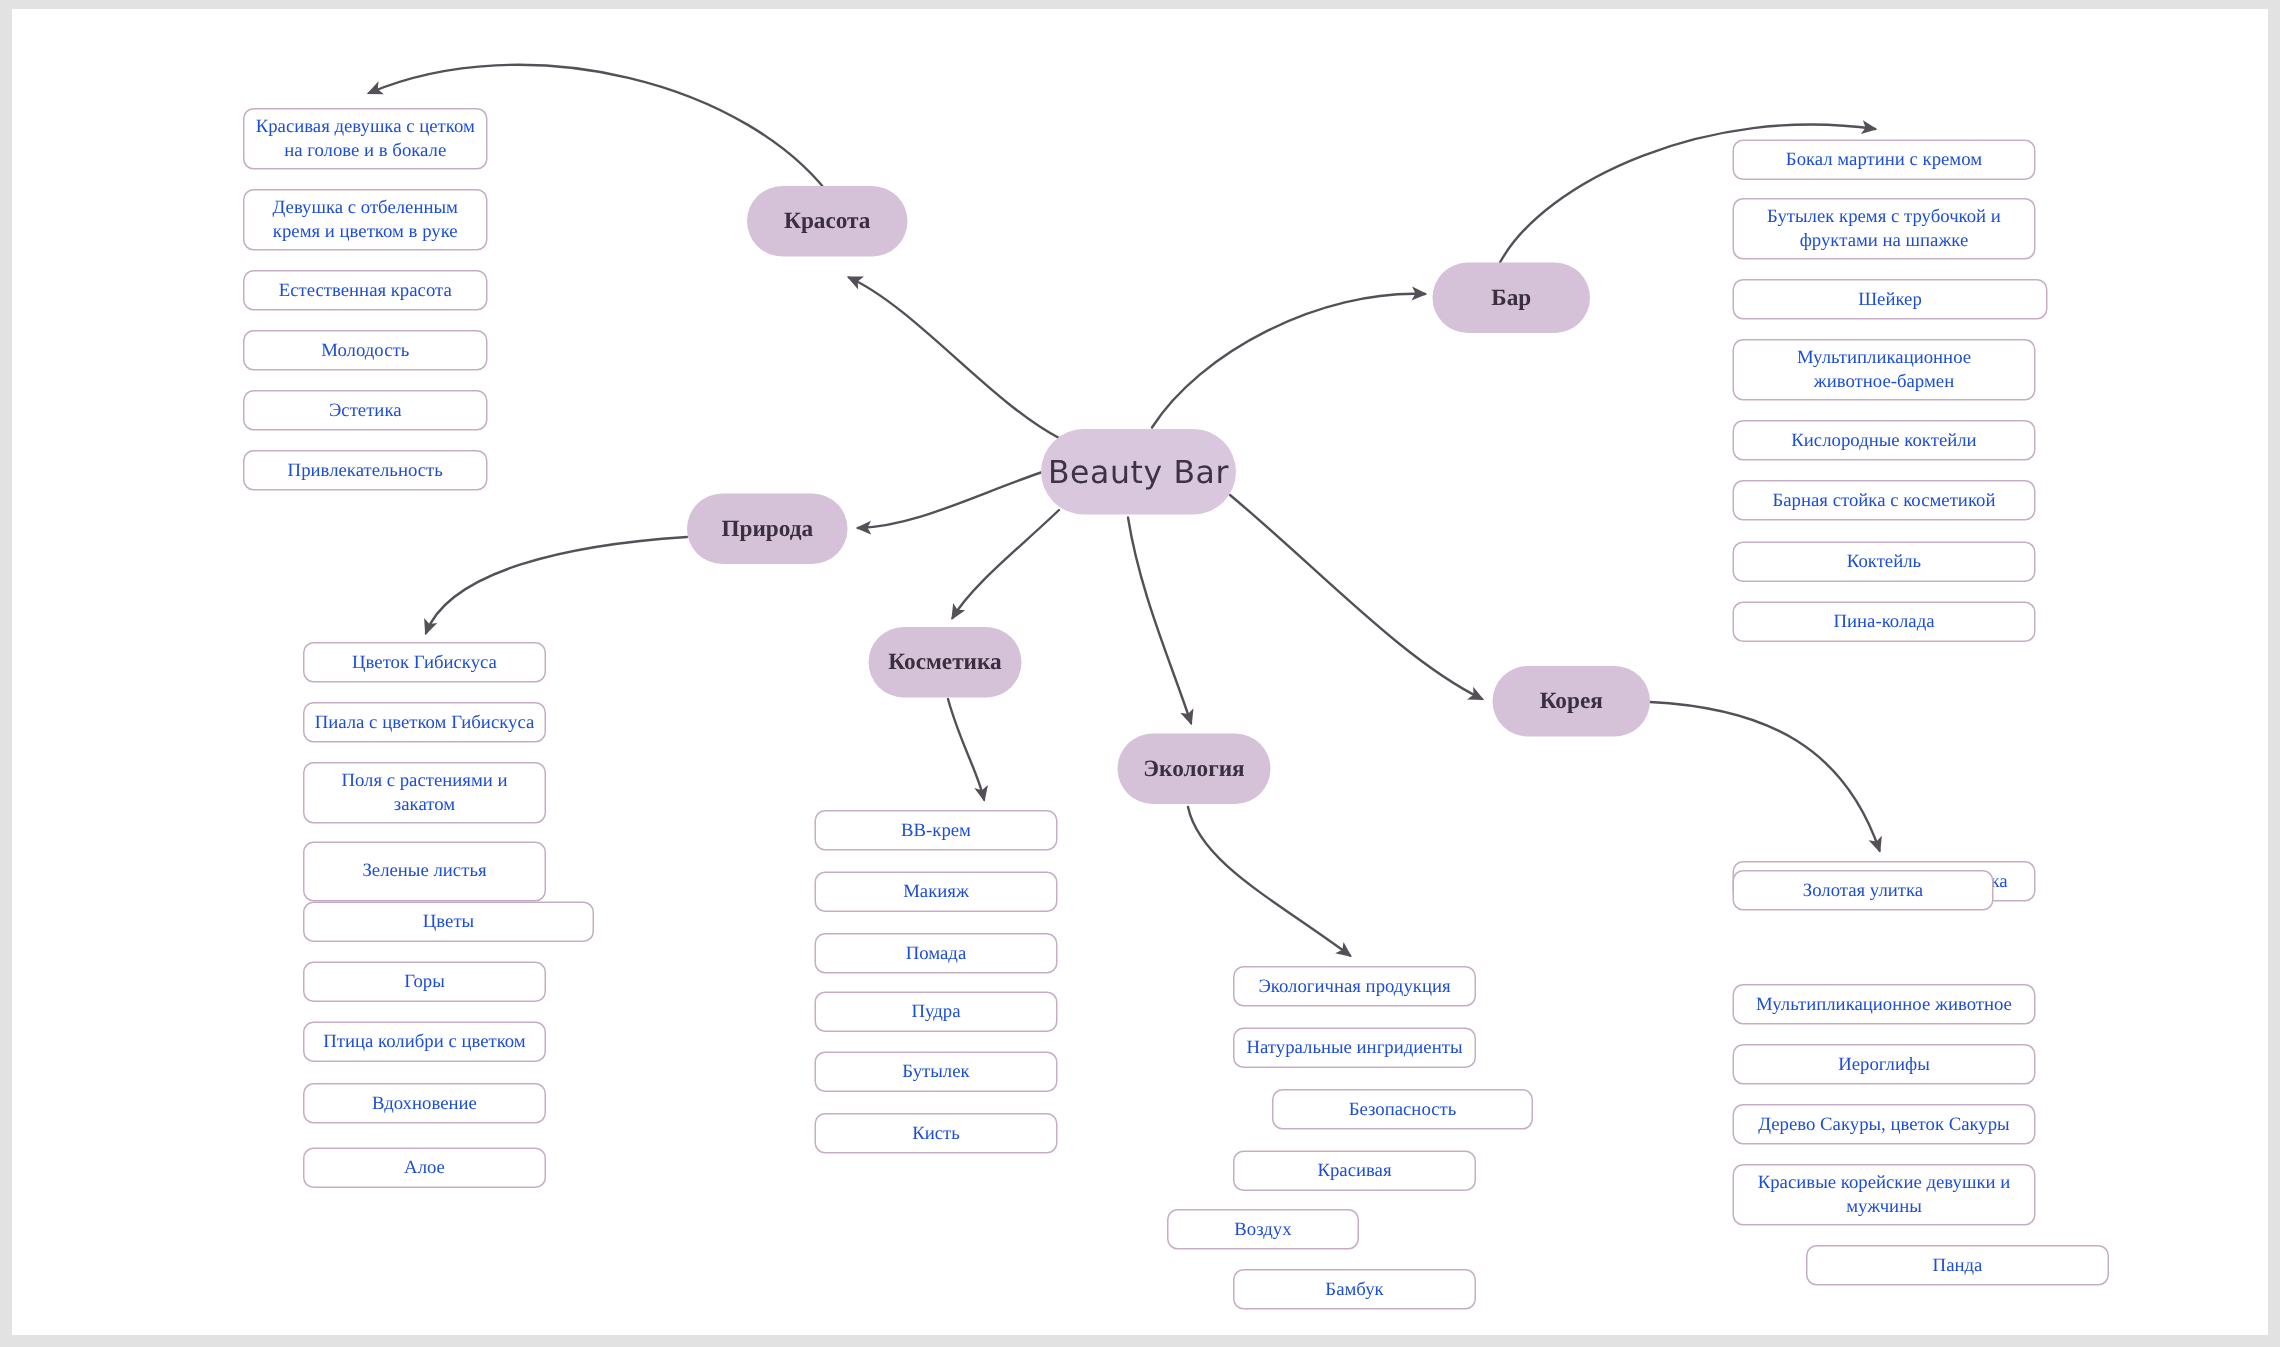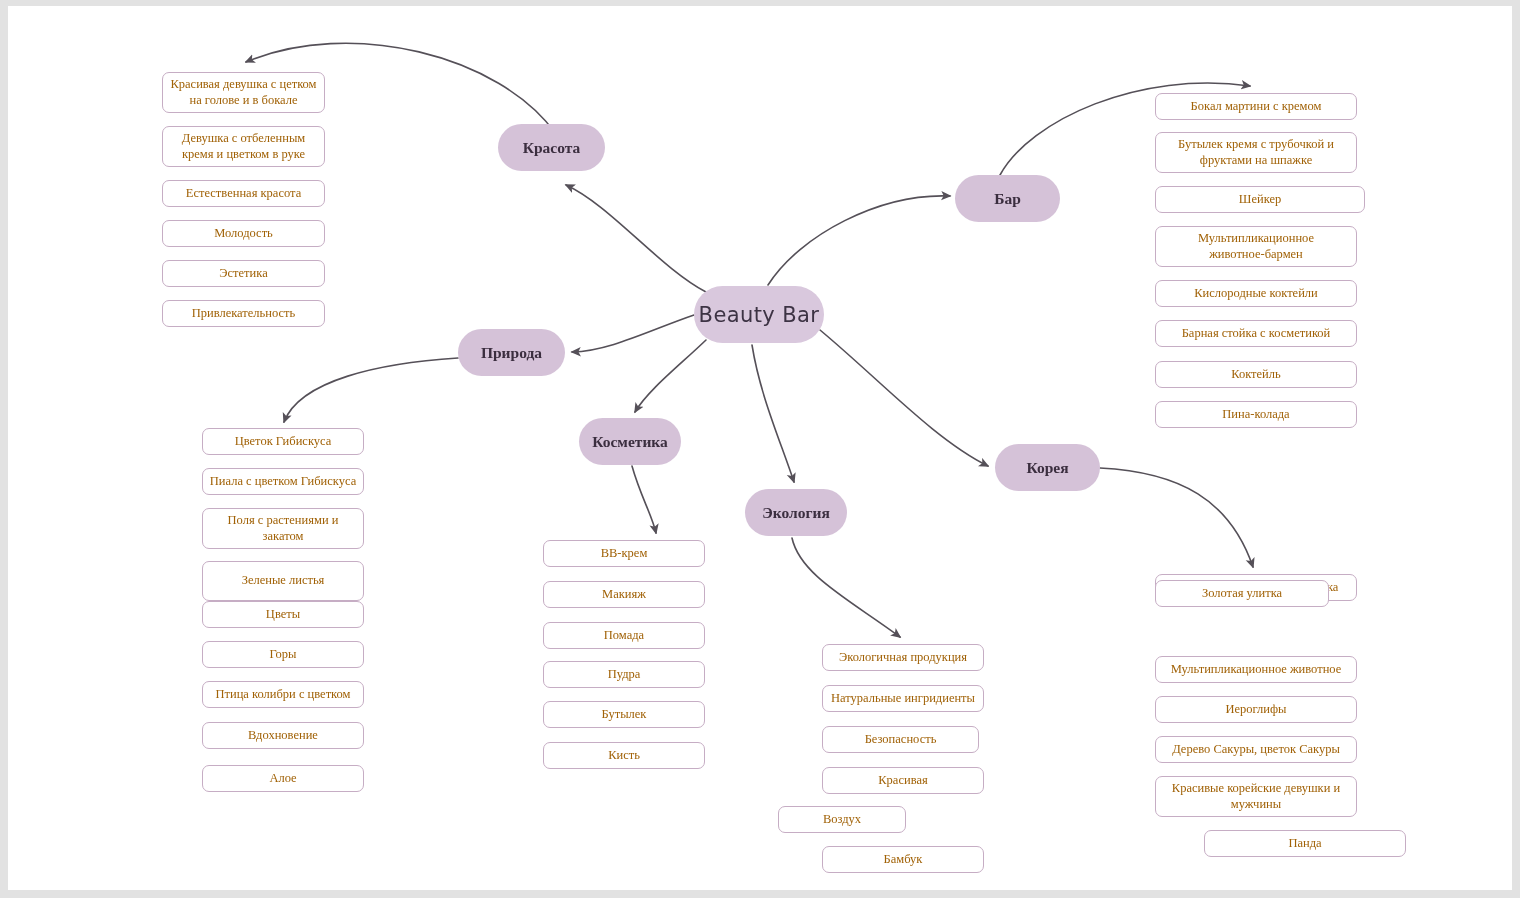--- a/index.html
+++ b/index.html
@@ -55,21 +55,21 @@
     font-size: 15.5px;
     color: #3b2e3f;
   }
   
   .leaf {
     background: #ffffff;
     border: 1px solid #c6adc4;
     border-radius: 7px;
     font-family: "Liberation Serif", "DejaVu Serif", serif;
     font-size: 12.5px;
-    color: #a16207;
+    color: #1d4ed8;
     line-height: 1.25;
     padding: 2px 6px;
   }
   .leaf span { display: block; }
 </style>
 </head>
 <body>
 
 <div id="frame"></div>
 
@@ -188,21 +188,21 @@
       <div>
         <span>Поля с растениями и</span>
         <span>закатом</span>
       </div>
     </div>
     <div class="node-box leaf" style="left: 202px; top: 561px; width: 162px; height: 40px;">
       <div>
         <span>Зеленые листья</span>
       </div>
     </div>
-    <div class="node-box leaf" style="left: 202px; top: 601px; width: 162px; height: 27px;">
+    <div class="node-box leaf" style="left: 202px; top: 601px; width: 194px; height: 27px;">
       <div>
         <span>Цветы</span>
       </div>
     </div>
     <div class="node-box leaf" style="left: 202px; top: 641px; width: 162px; height: 27px;">
       <div>
         <span>Горы</span>
       </div>
     </div>
     <div class="node-box leaf" style="left: 202px; top: 681px; width: 162px; height: 27px;">
@@ -255,21 +255,21 @@
     <div class="node-box leaf" style="left: 822px; top: 644px; width: 162px; height: 27px;">
       <div>
         <span>Экологичная продукция</span>
       </div>
     </div>
     <div class="node-box leaf" style="left: 822px; top: 685px; width: 162px; height: 27px;">
       <div>
         <span>Натуральные ингридиенты</span>
       </div>
     </div>
-    <div class="node-box leaf" style="left: 822px; top: 726px; width: 157px; height: 27px;">
+    <div class="node-box leaf" style="left: 848px; top: 726px; width: 174px; height: 27px;">
       <div>
         <span>Безопасность</span>
       </div>
     </div>
     <div class="node-box leaf" style="left: 822px; top: 767px; width: 162px; height: 27px;">
       <div>
         <span>Красивая</span>
       </div>
     </div>
     <div class="node-box leaf" style="left: 778px; top: 806px; width: 128px; height: 27px; justify-content: center;">

